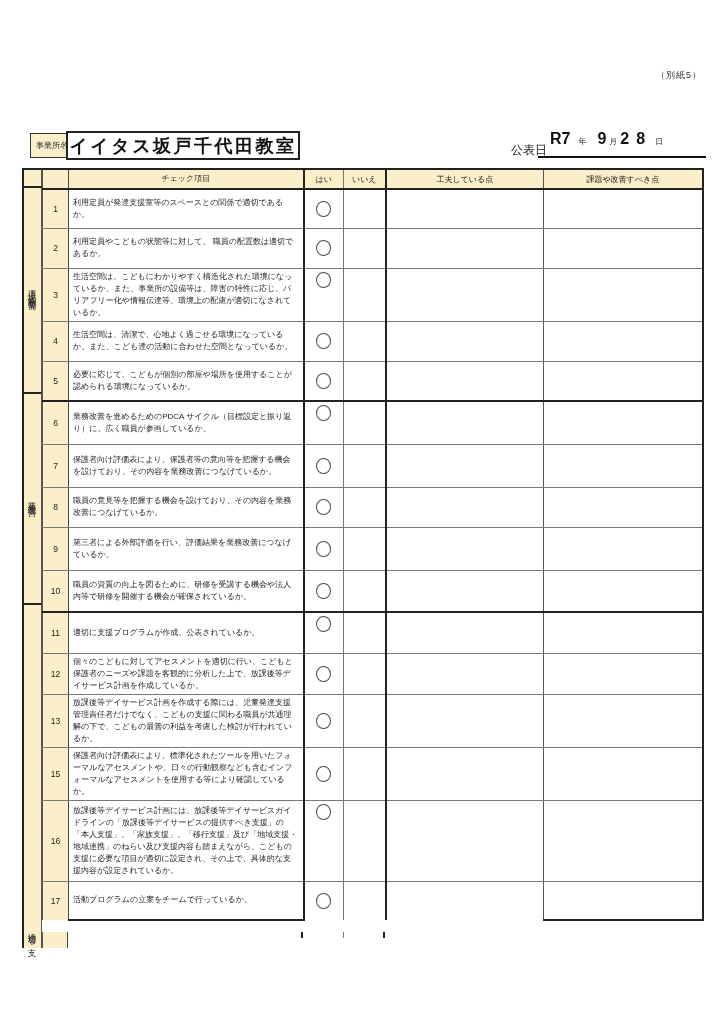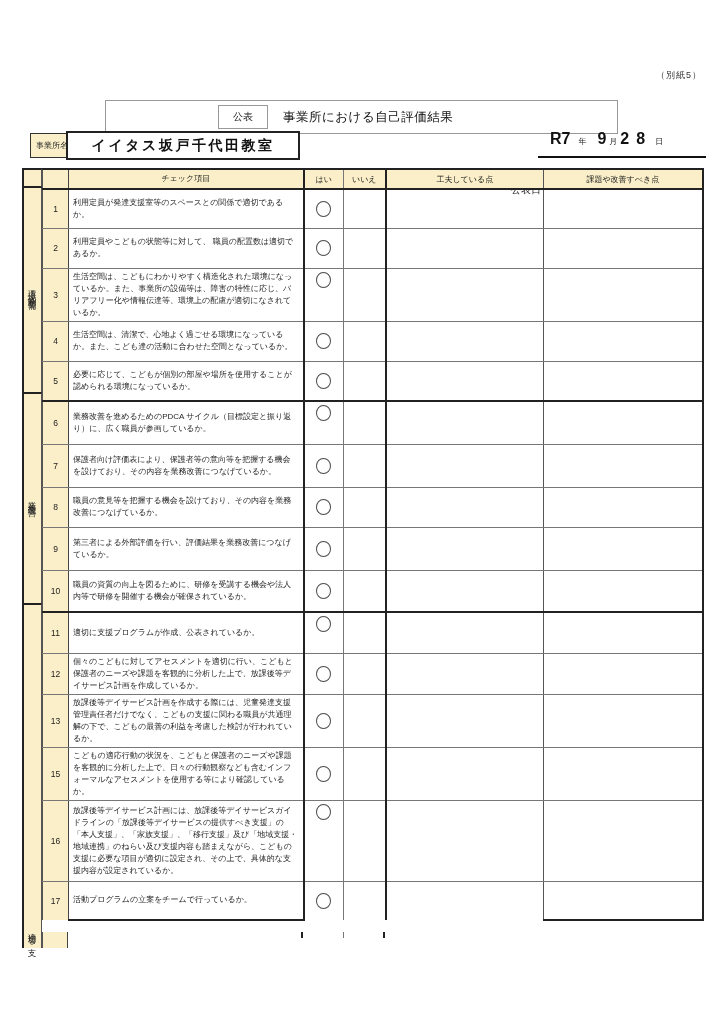--- a/index.html
+++ b/index.html
@@ -32,25 +32,25 @@
   
   .office-label {
     position:absolute; left:22px; top:133px; width:44px; height:25px;
     background:var(--accent); border:1px solid #333;
     display:flex; align-items:center; justify-content:center; font-size:8px; color:#222;margin-left:8px;
   }
   .office-name-box {
     position:absolute; left:66px; top:131px; width:234px; height:29px;
     border:2px solid #222; background:#fff;
     display:flex; align-items:center; justify-content:center;
-    font-size:14px; font-weight:600; letter-spacing:2.5px; color:#111;
-  }
-
-  
-  .publish-label { position:absolute; left:511px; top:142px; font-size:10px; color:#222;margin-top:41px; }
+    font-size:18px; font-weight:600; letter-spacing:2.5px; color:#111;
+  }
+
+  
+  .publish-label { position:absolute; left:511px; top:142px; font-size:12px; color:#222; }
   .date-line {
     position:absolute; left:538px; top:130px; width:168px; height:28px;
     border-bottom:2px solid #111;
     display:flex; align-items:baseline; padding:0 6px 3px 12px;
   }
   .d-big { font-size:16px; font-weight:600; color:#111; }
   .d-small { font-size:8px; color:#222; margin:0 3px; }
   .d-gap { margin-left:8px; }
   .d-spread { letter-spacing:7px; }
 
@@ -114,24 +114,20 @@
   .stub-b { left:343px; width:1px; background:var(--line-light); }
   .stub-c { left:383px; width:2px; background:var(--line-dark); }
 </style>
 </head>
 <body>
 
 <div class="page">
 
   <div class="corner-note">（別紙5）</div>
 
-  <div class="title-box">
-    <div class="stamp-box">公表</div>
-    <div class="main-title">事業所における自己評価結果</div>
-  </div>
 
   <div class="office-label">事業所名</div>
   <div class="office-name-box">イイタス坂戸千代田教室</div>
 
   <div class="publish-label">公表日</div>
   <div class="date-line">
     <span class="d-big">R7</span>
     <span class="d-small d-gap">年</span>
     <span class="d-big d-gap">9</span>
     <span class="d-small">月</span>
@@ -296,21 +292,21 @@
       <td class="c-item"><span>放課後等デイサービス計画を作成する際には、児童発達支援管理責任者だけでなく、こどもの支援に関わる職員が共通理解の下で、こどもの最善の利益を考慮した検討が行われているか。</span></td>
       <td class="c-yes">
             <div class="circle"></div>
           </td>
       <td class="c-no"></td>
       <td class="c-effort"></td>
       <td class="c-issues"></td>
     </tr>
         <tr style="height: 43px;">
       <td class="c-num"><span>15</span></td>
-      <td class="c-item"><span>こどもの適応行動の状況を、こどもと保護者のニーズや課題を客観的に分析した上で、日々の行動観察なども含むインフォーマルなアセスメントを使用する等により確認しているか。</span></td>
+      <td class="c-item"><span>保護者向け評価表により、標準化されたツールを用いたフォーマルなアセスメントや、日々の行動観察なども含むインフォーマルなアセスメントを使用する等により確認しているか。</span></td>
       <td class="c-yes">
             <div class="circle"></div>
           </td>
       <td class="c-no"></td>
       <td class="c-effort"></td>
       <td class="c-issues"></td>
     </tr>
         <tr style="height: 81px;">
       <td class="c-num"><span>16</span></td>
       <td class="c-item"><span>放課後等デイサービス計画には、放課後等デイサービスガイドラインの「放課後等デイサービスの提供すべき支援」の「本人支援」、「家族支援」、「移行支援」及び「地域支援・地域連携」のねらい及び支援内容も踏まえながら、こどもの支援に必要な項目が適切に設定され、その上で、具体的な支援内容が設定されているか。</span></td>

